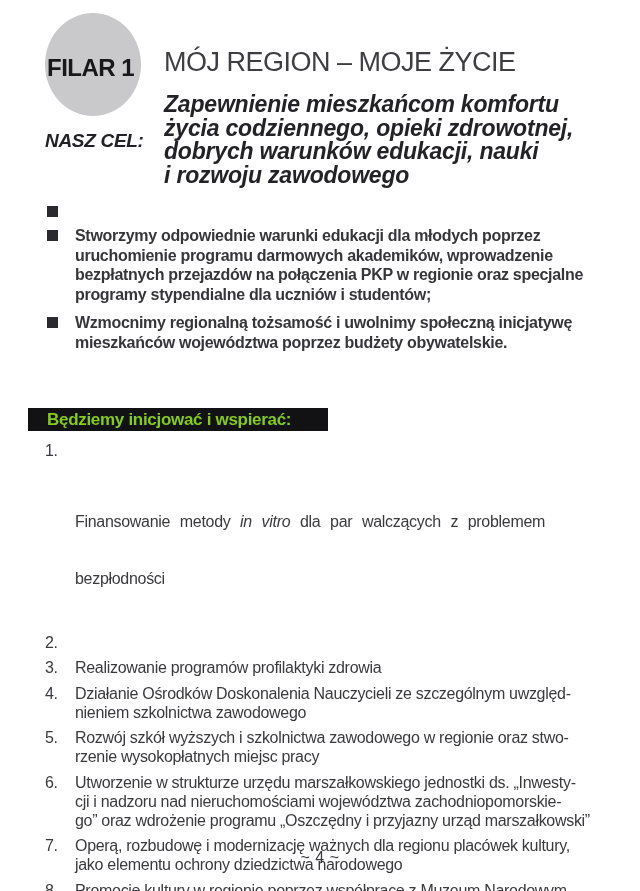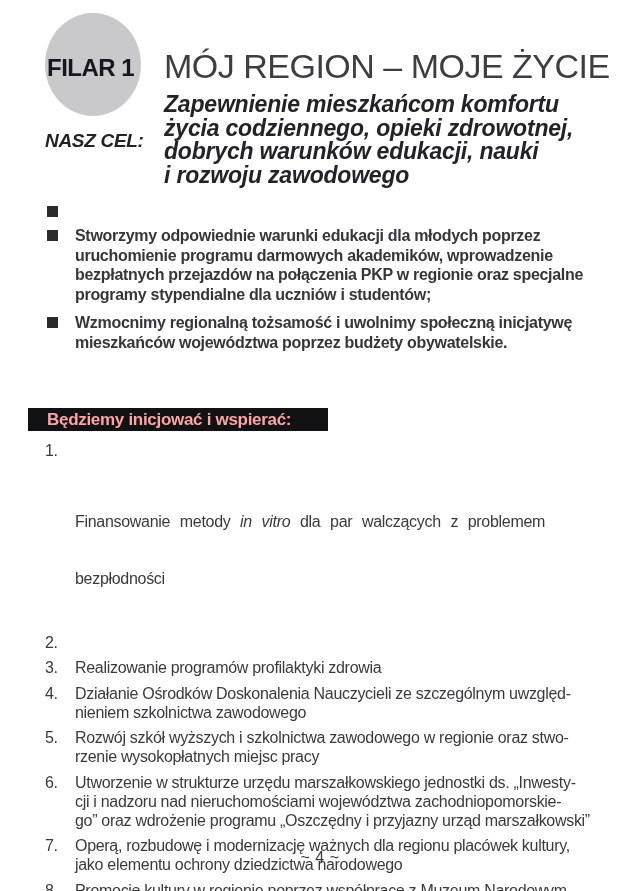--- a/index.html
+++ b/index.html
@@ -25,21 +25,21 @@
     position: absolute;
     left: 47px; top: 54px;
     font-size: 24px;
     font-weight: bold;
     letter-spacing: -0.5px;
     color: #18181c;
   }
   .pillar-title {
     position: absolute;
     left: 164px; top: 47px;
-    font-size: 34px;
+    font-size: 27px;
     font-weight: 400;
     letter-spacing: -0.5px;
     color: #3e3e42;
     white-space: pre;
   }
   .goal-label {
     position: absolute;
     left: 45px; top: 130px;
     font-size: 19px;
     font-weight: bold;
@@ -83,21 +83,21 @@
   }
 
   
   .section-bar {
     position: absolute;
     left: 28px; top: 408px;
     width: 300px; height: 23px;
     background: #121215;
   }
   .section-bar-label {
-    color: #fca5a5;
+    color: #84cc16;
     font-size: 17px;
     font-weight: bold;
     line-height: 23px;
     letter-spacing: -0.3px;
     padding-left: 19px;
     white-space: pre;
   }
 
   
   .numbered-list {

